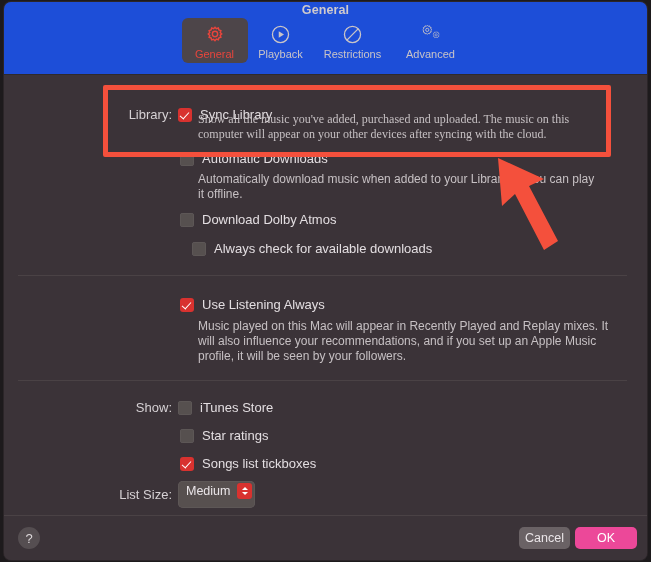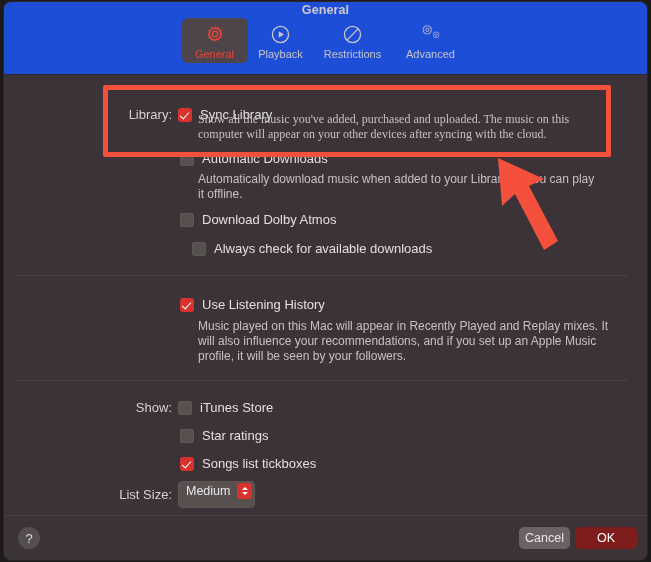--- a/index.html
+++ b/index.html
@@ -218,21 +218,21 @@
     color: #eae5e8;
   }
   .btn.cancel {
     right: 77px;
     width: 51px;
     background: #6a6265;
   }
   .btn.ok {
     right: 10px;
     width: 62px;
-    background: #7f1d1d;
+    background: #ec4899;
     color: #fff;
     text-align: center;
   }
 
   
   .highlight {
     position: absolute;
     left: 103px;
     top: 85px;
     width: 508px;
@@ -333,21 +333,21 @@
 
     <div class="row" style="left:164px; top:166px;margin-left:24px;">
       <div class="cb"></div>
       <div class="cbtext">Always check for available downloads</div>
     </div>
 
     <div class="sep" style="top:200px;"></div>
 
     <div class="row" style="left:176px; top:222px;">
       <div class="cb on"></div>
-      <div class="cbtext">Use Listening History</div>
+      <div class="cbtext">Use Listening Always</div>
     </div>
     <div class="desc" style="left:194px; top:244px; width:418px;">Music played on this Mac will appear in Recently Played and Replay mixes. It will also influence your recommendations, and if you set up an Apple Music profile, it will be seen by your followers.</div>
 
     <div class="sep" style="top:305px;"></div>
 
     <div class="row" style="left:0; top:325px;">
       <div class="lbl">Show:</div>
       <div class="cb"></div>
       <div class="cbtext">iTunes Store</div>
     </div>

